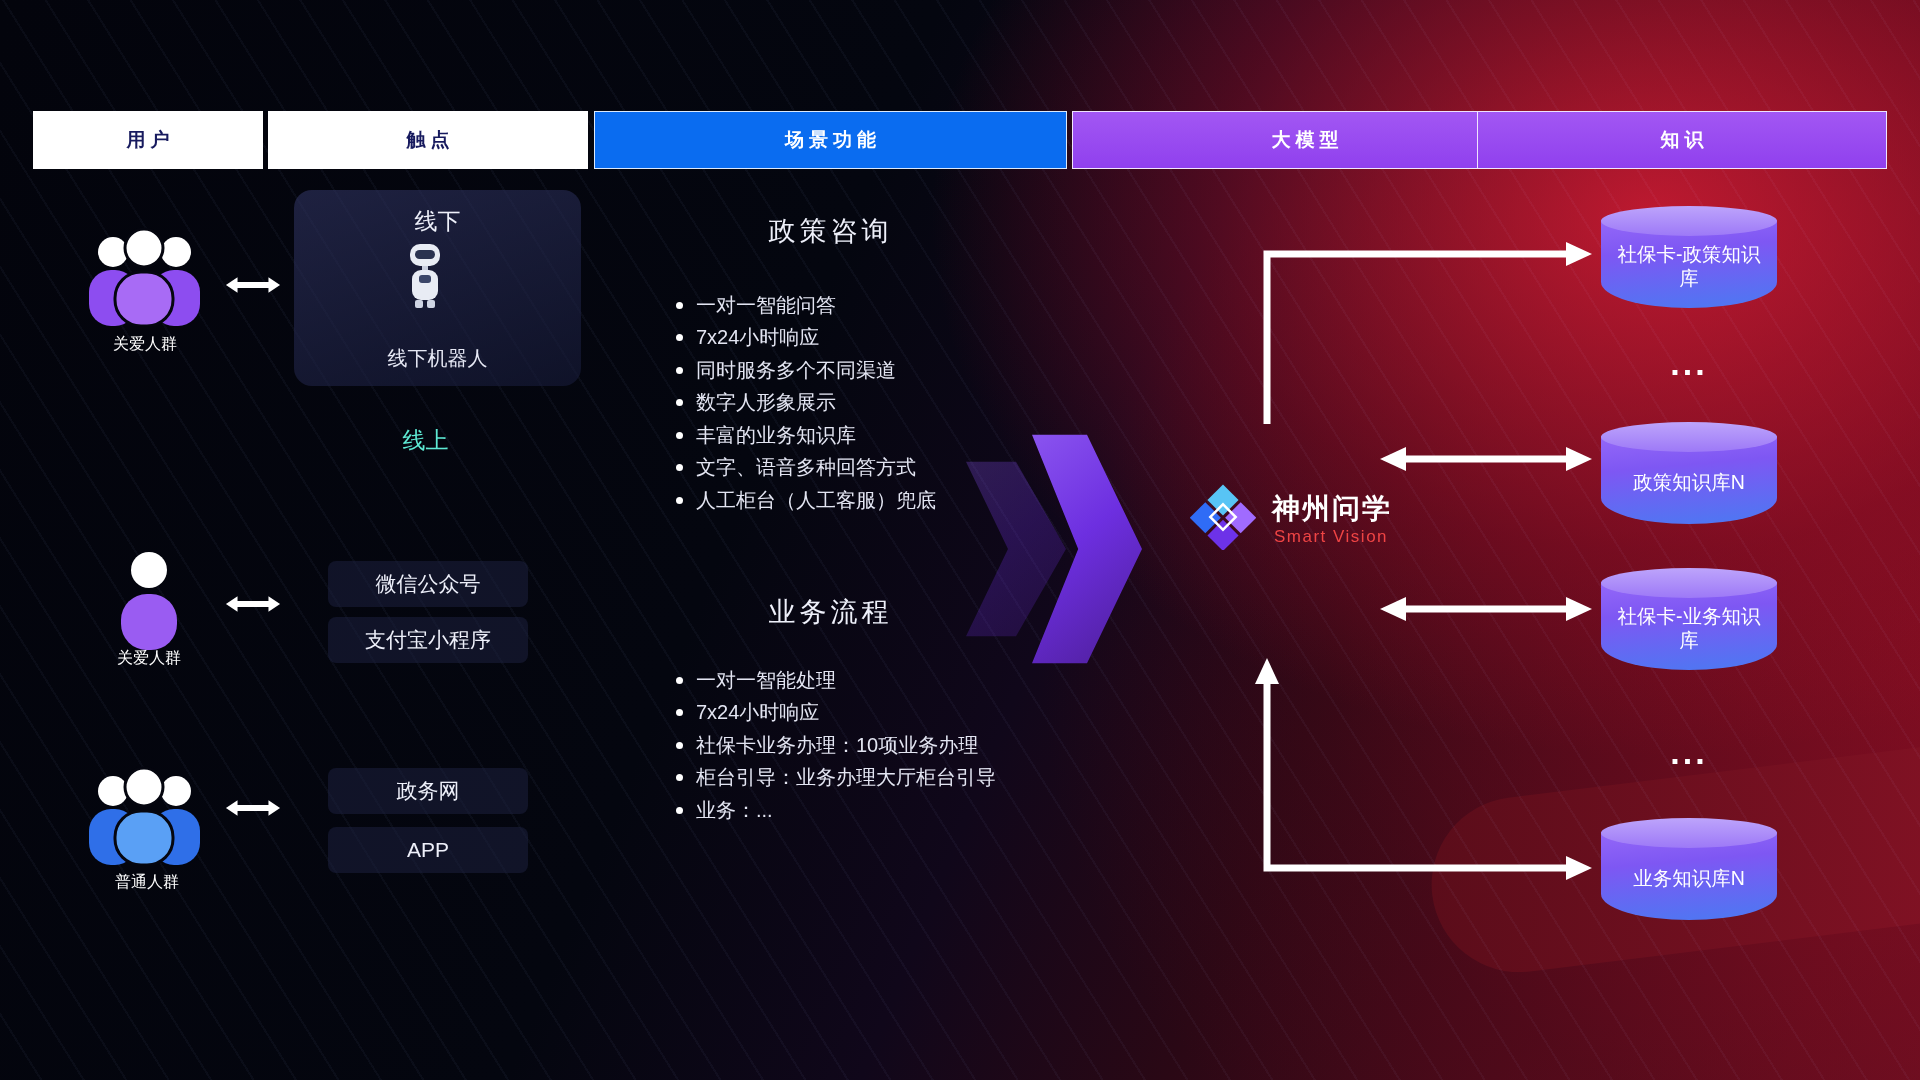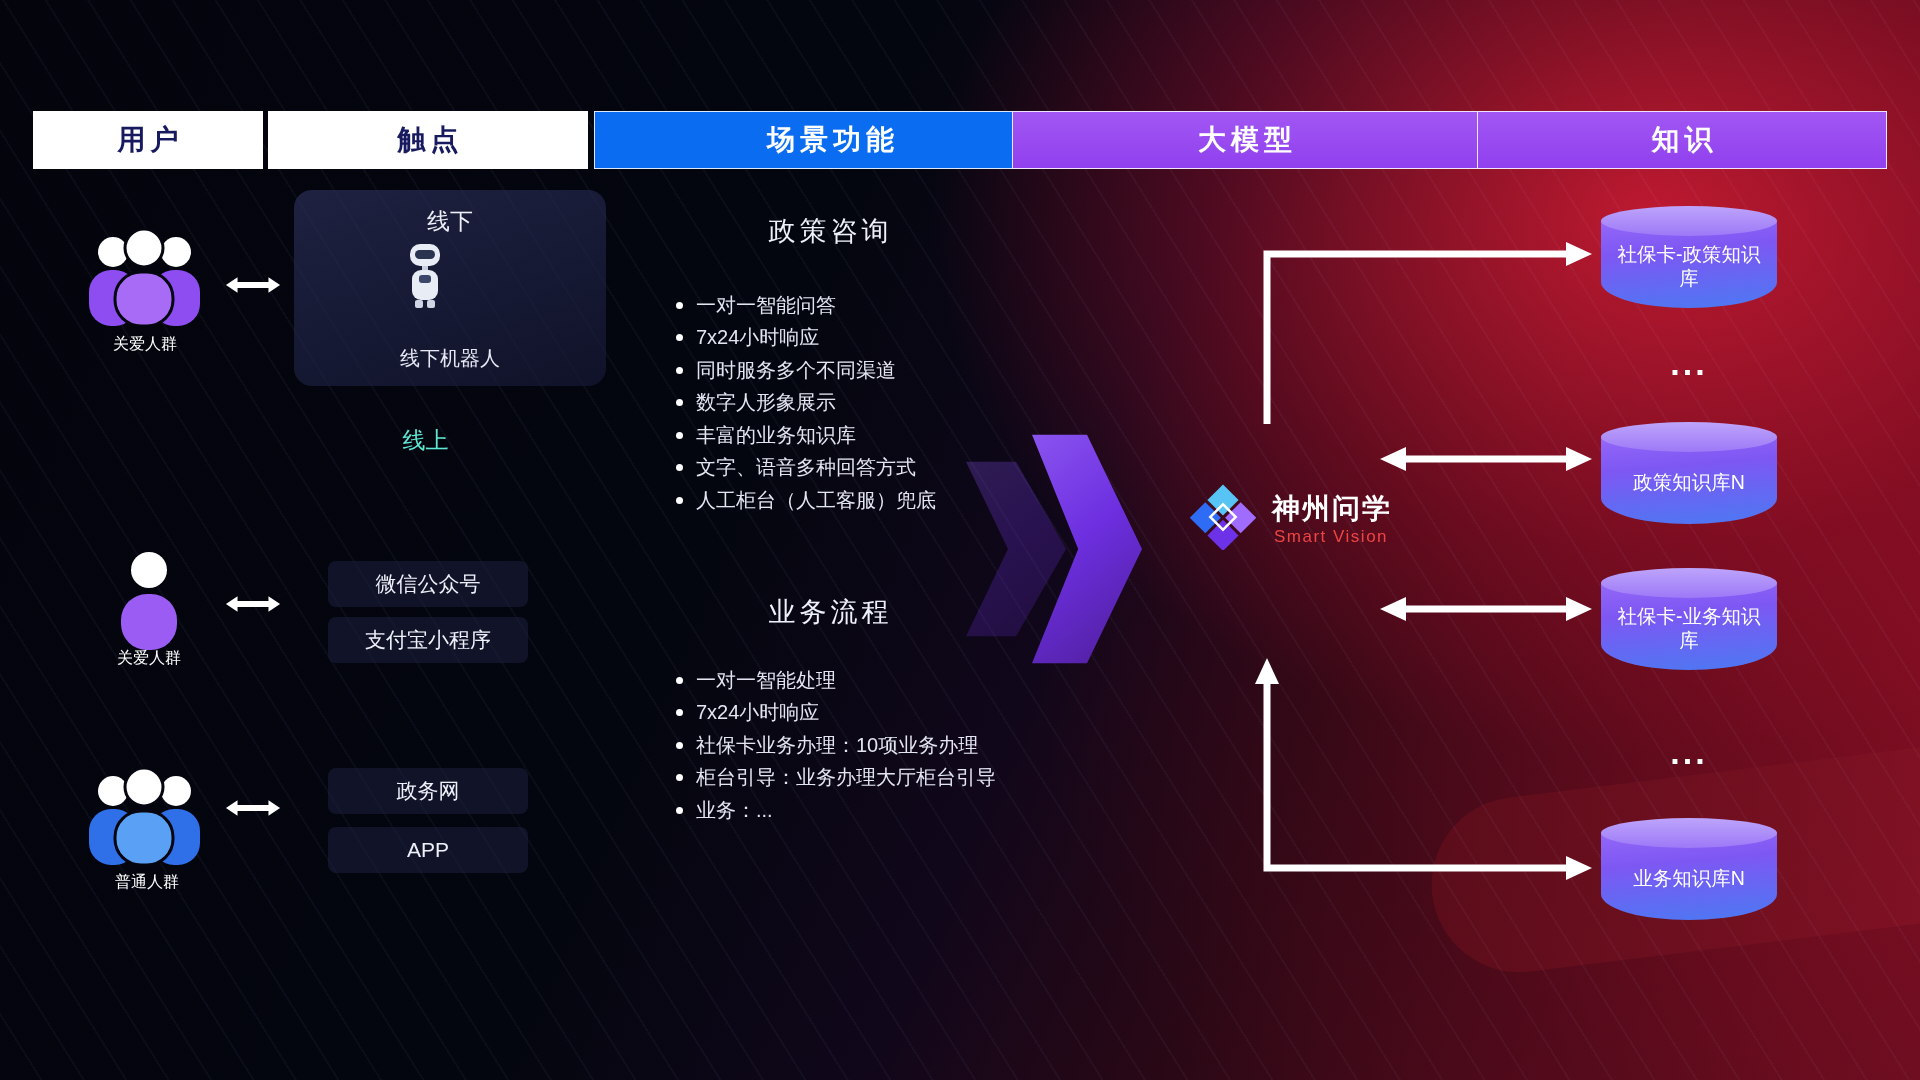--- a/index.html
+++ b/index.html
@@ -19,35 +19,35 @@
   .bg-streaks { position:absolute; inset:0;
     background:repeating-linear-gradient(58deg, transparent 0 34px, rgba(150,170,255,0.05) 34px 36px);
     mix-blend-mode:screen; opacity:.8;
   }
   .bg-swoosh { position:absolute; left:1430px; top:770px; width:620px; height:175px;
     background:linear-gradient(100deg,#5c0d1a,#8a1326); border-radius:90px;
     transform:rotate(-7deg); opacity:.9;
   }
   
   .hdr { position:absolute; top:111px; height:58px; display:flex; align-items:center; justify-content:center;
-    font-size:28px; font-weight:bold; letter-spacing:5px; padding-left:5px; }
+    font-size:19px; font-weight:bold; letter-spacing:5px; padding-left:5px; }
   .hdr.light { background:#ffffff; color:#171a5e; }
   .hdr.blue { background:#0a6cf0; color:#fff; border:1px solid rgba(255,255,255,.85); }
   .hdr.purple { background:linear-gradient(180deg,#a257f3,#9040ee); color:#fff; border:1px solid rgba(255,255,255,.85); }
   .hdr1 { left:33px;  width:230px; }
   .hdr2 { left:268px; width:320px; }
   .hdr3 { left:594px; width:473px; }
-  .hdr4 { left:1012px; width:466px; }
+  .hdr4 { left:1072px; width:466px; }
   .hdr5 { left:1477px; width:410px; }
   
   .user-icon { position:absolute; }
   .user-label { position:absolute; width:200px; text-align:center; font-size:16px; color:#fff; }
   .lr-arrow { position:absolute; width:58px; height:26px; }
   
-  .tp-card { position:absolute; left:294px; top:190px; width:312px; height:196px; border-radius:18px;
+  .tp-card { position:absolute; left:294px; top:190px; width:287px; height:196px; border-radius:18px;
     background:linear-gradient(160deg, rgba(48,52,98,.60), rgba(22,26,56,.62)); }
   .tp-card-title { position:absolute; top:16px; left:0; width:100%; text-align:center; font-size:23px; color:#eef0fa; }
   .tp-card-caption { position:absolute; bottom:14px; left:0; width:100%; text-align:center; font-size:20px; color:#e6e8f4; }
   .tp-robot { position:absolute; left:108px; top:52px; }
   .tp-online { position:absolute; left:294px; top:425px; width:263px; text-align:center; font-size:23px; color:#5eead4; }
   .tp-channel { position:absolute; left:328px; width:200px; height:46px; border-radius:8px;
     background:rgba(30,34,66,.5); display:flex; align-items:center; justify-content:center;
     font-size:21px; color:#eef0fa; }
   
   .scn-title { position:absolute; left:594px; width:473px; text-align:center; font-size:27px;

